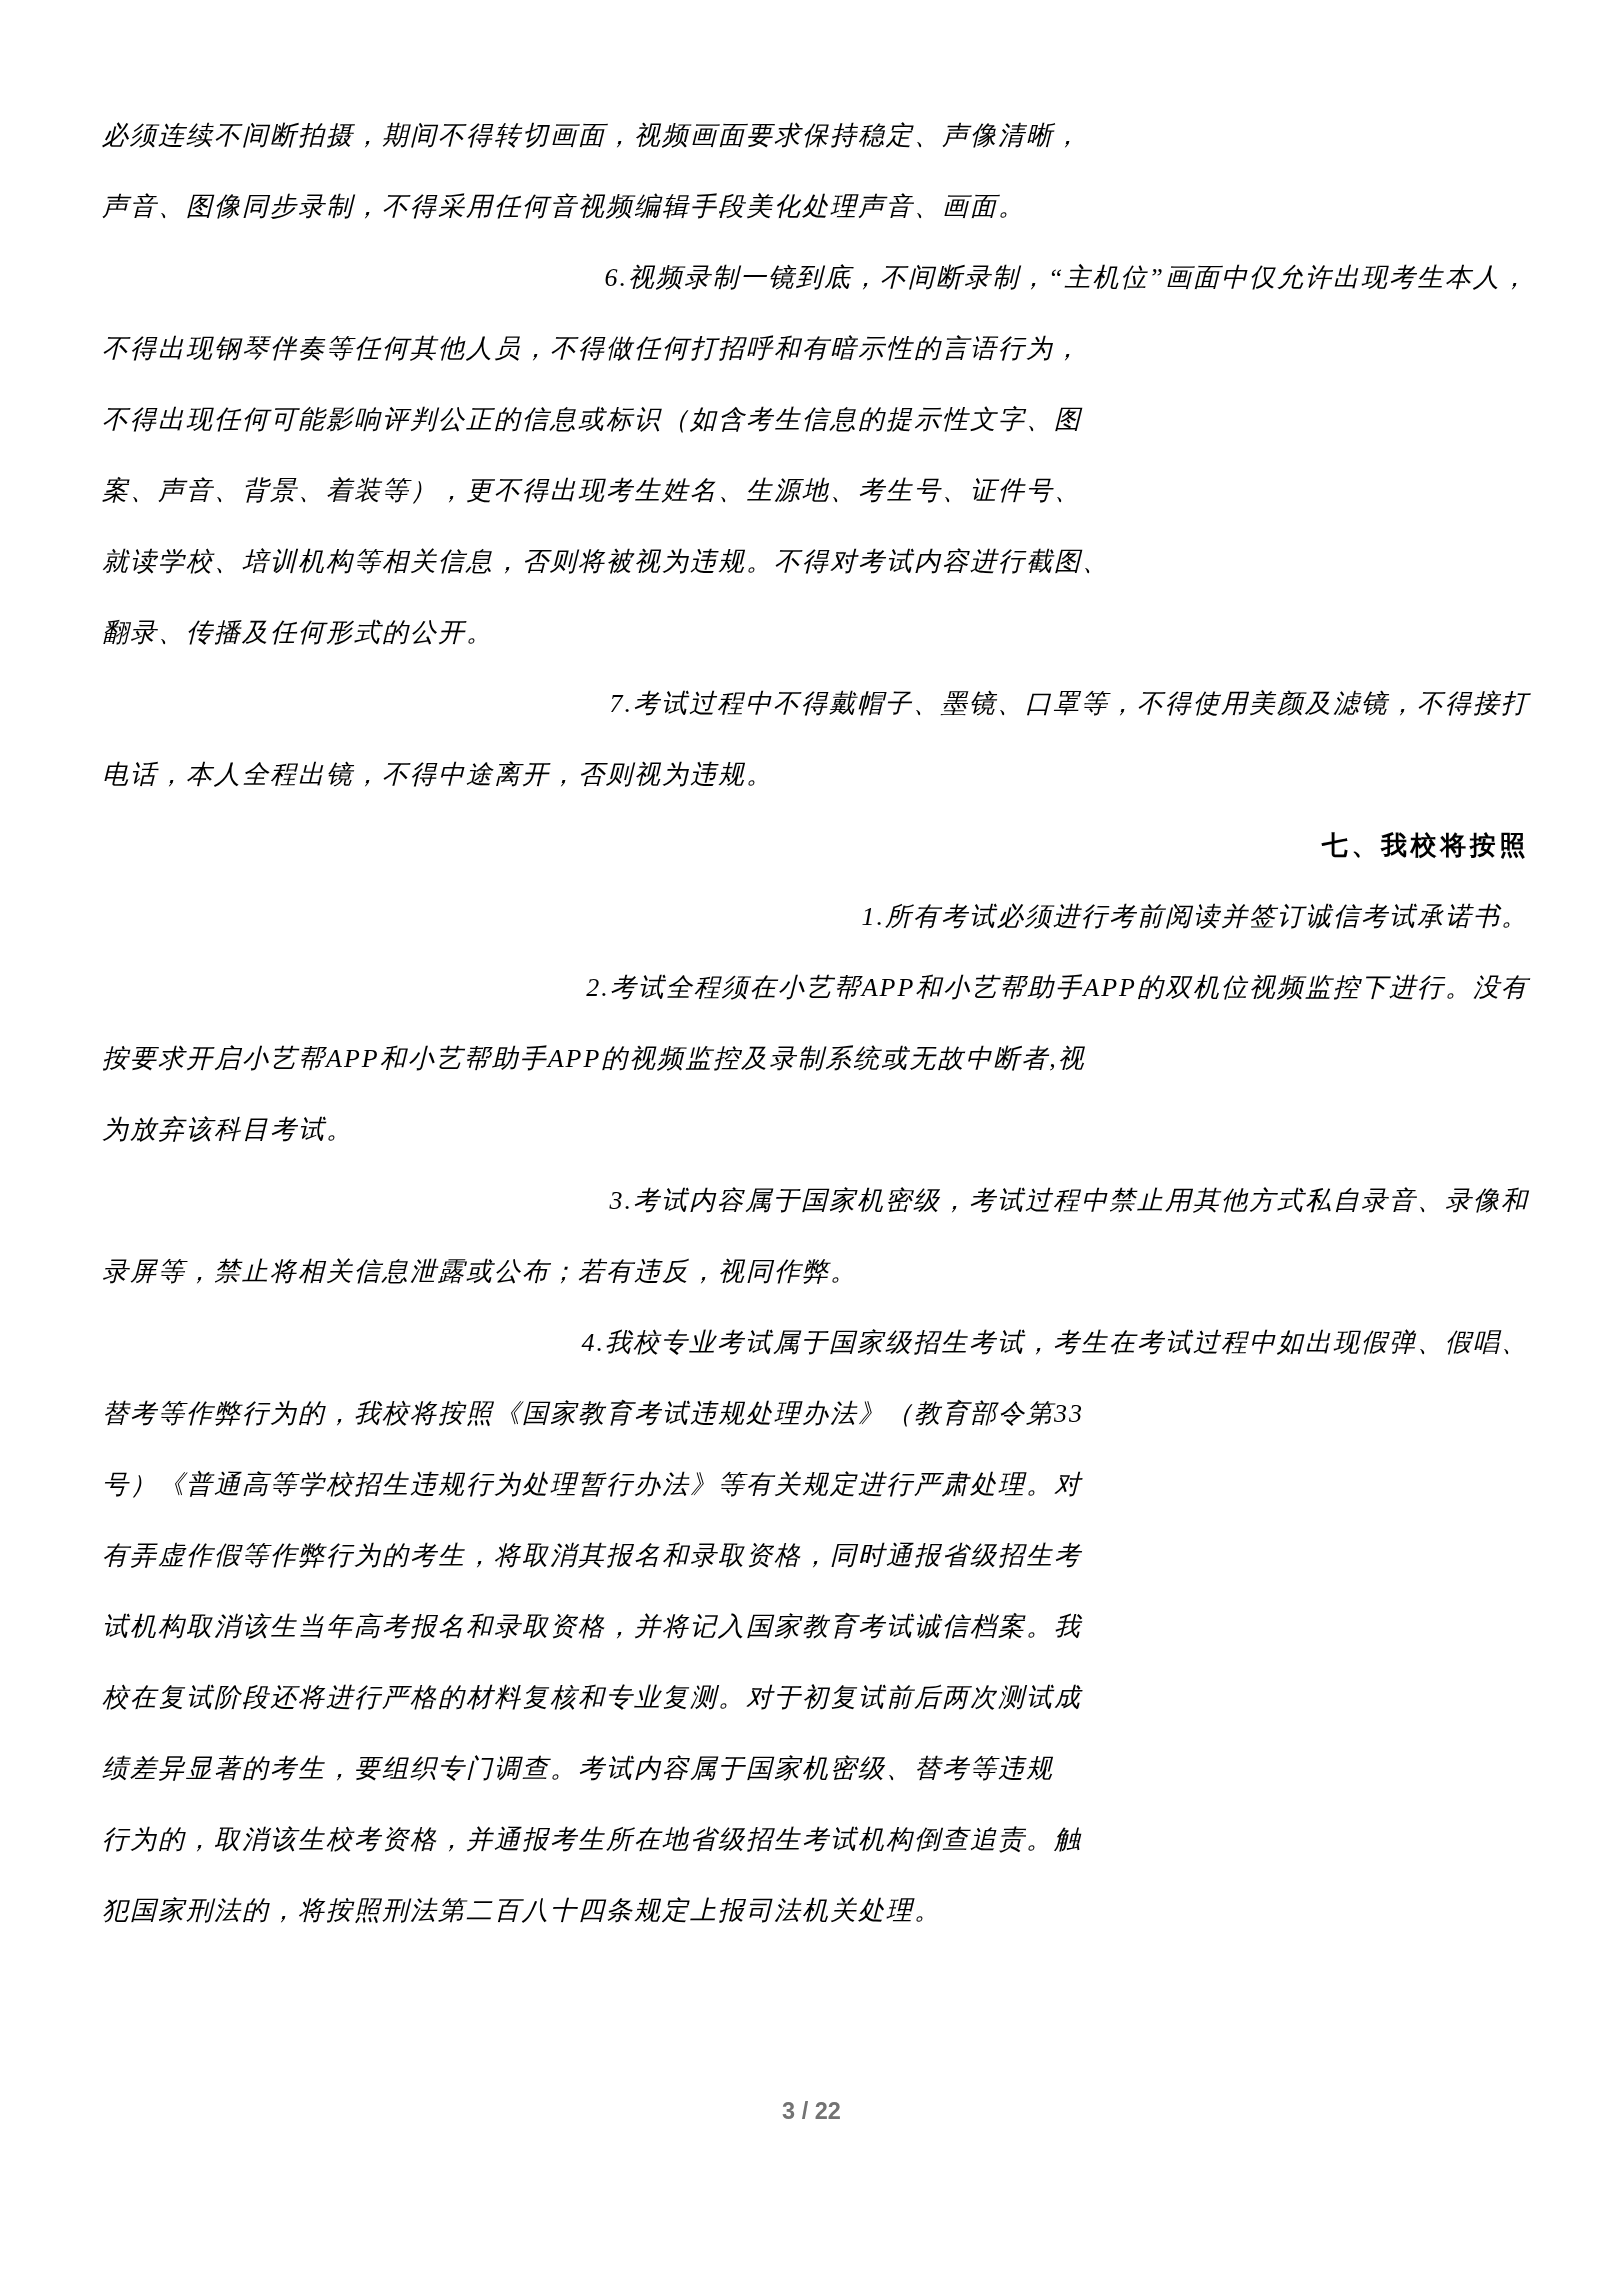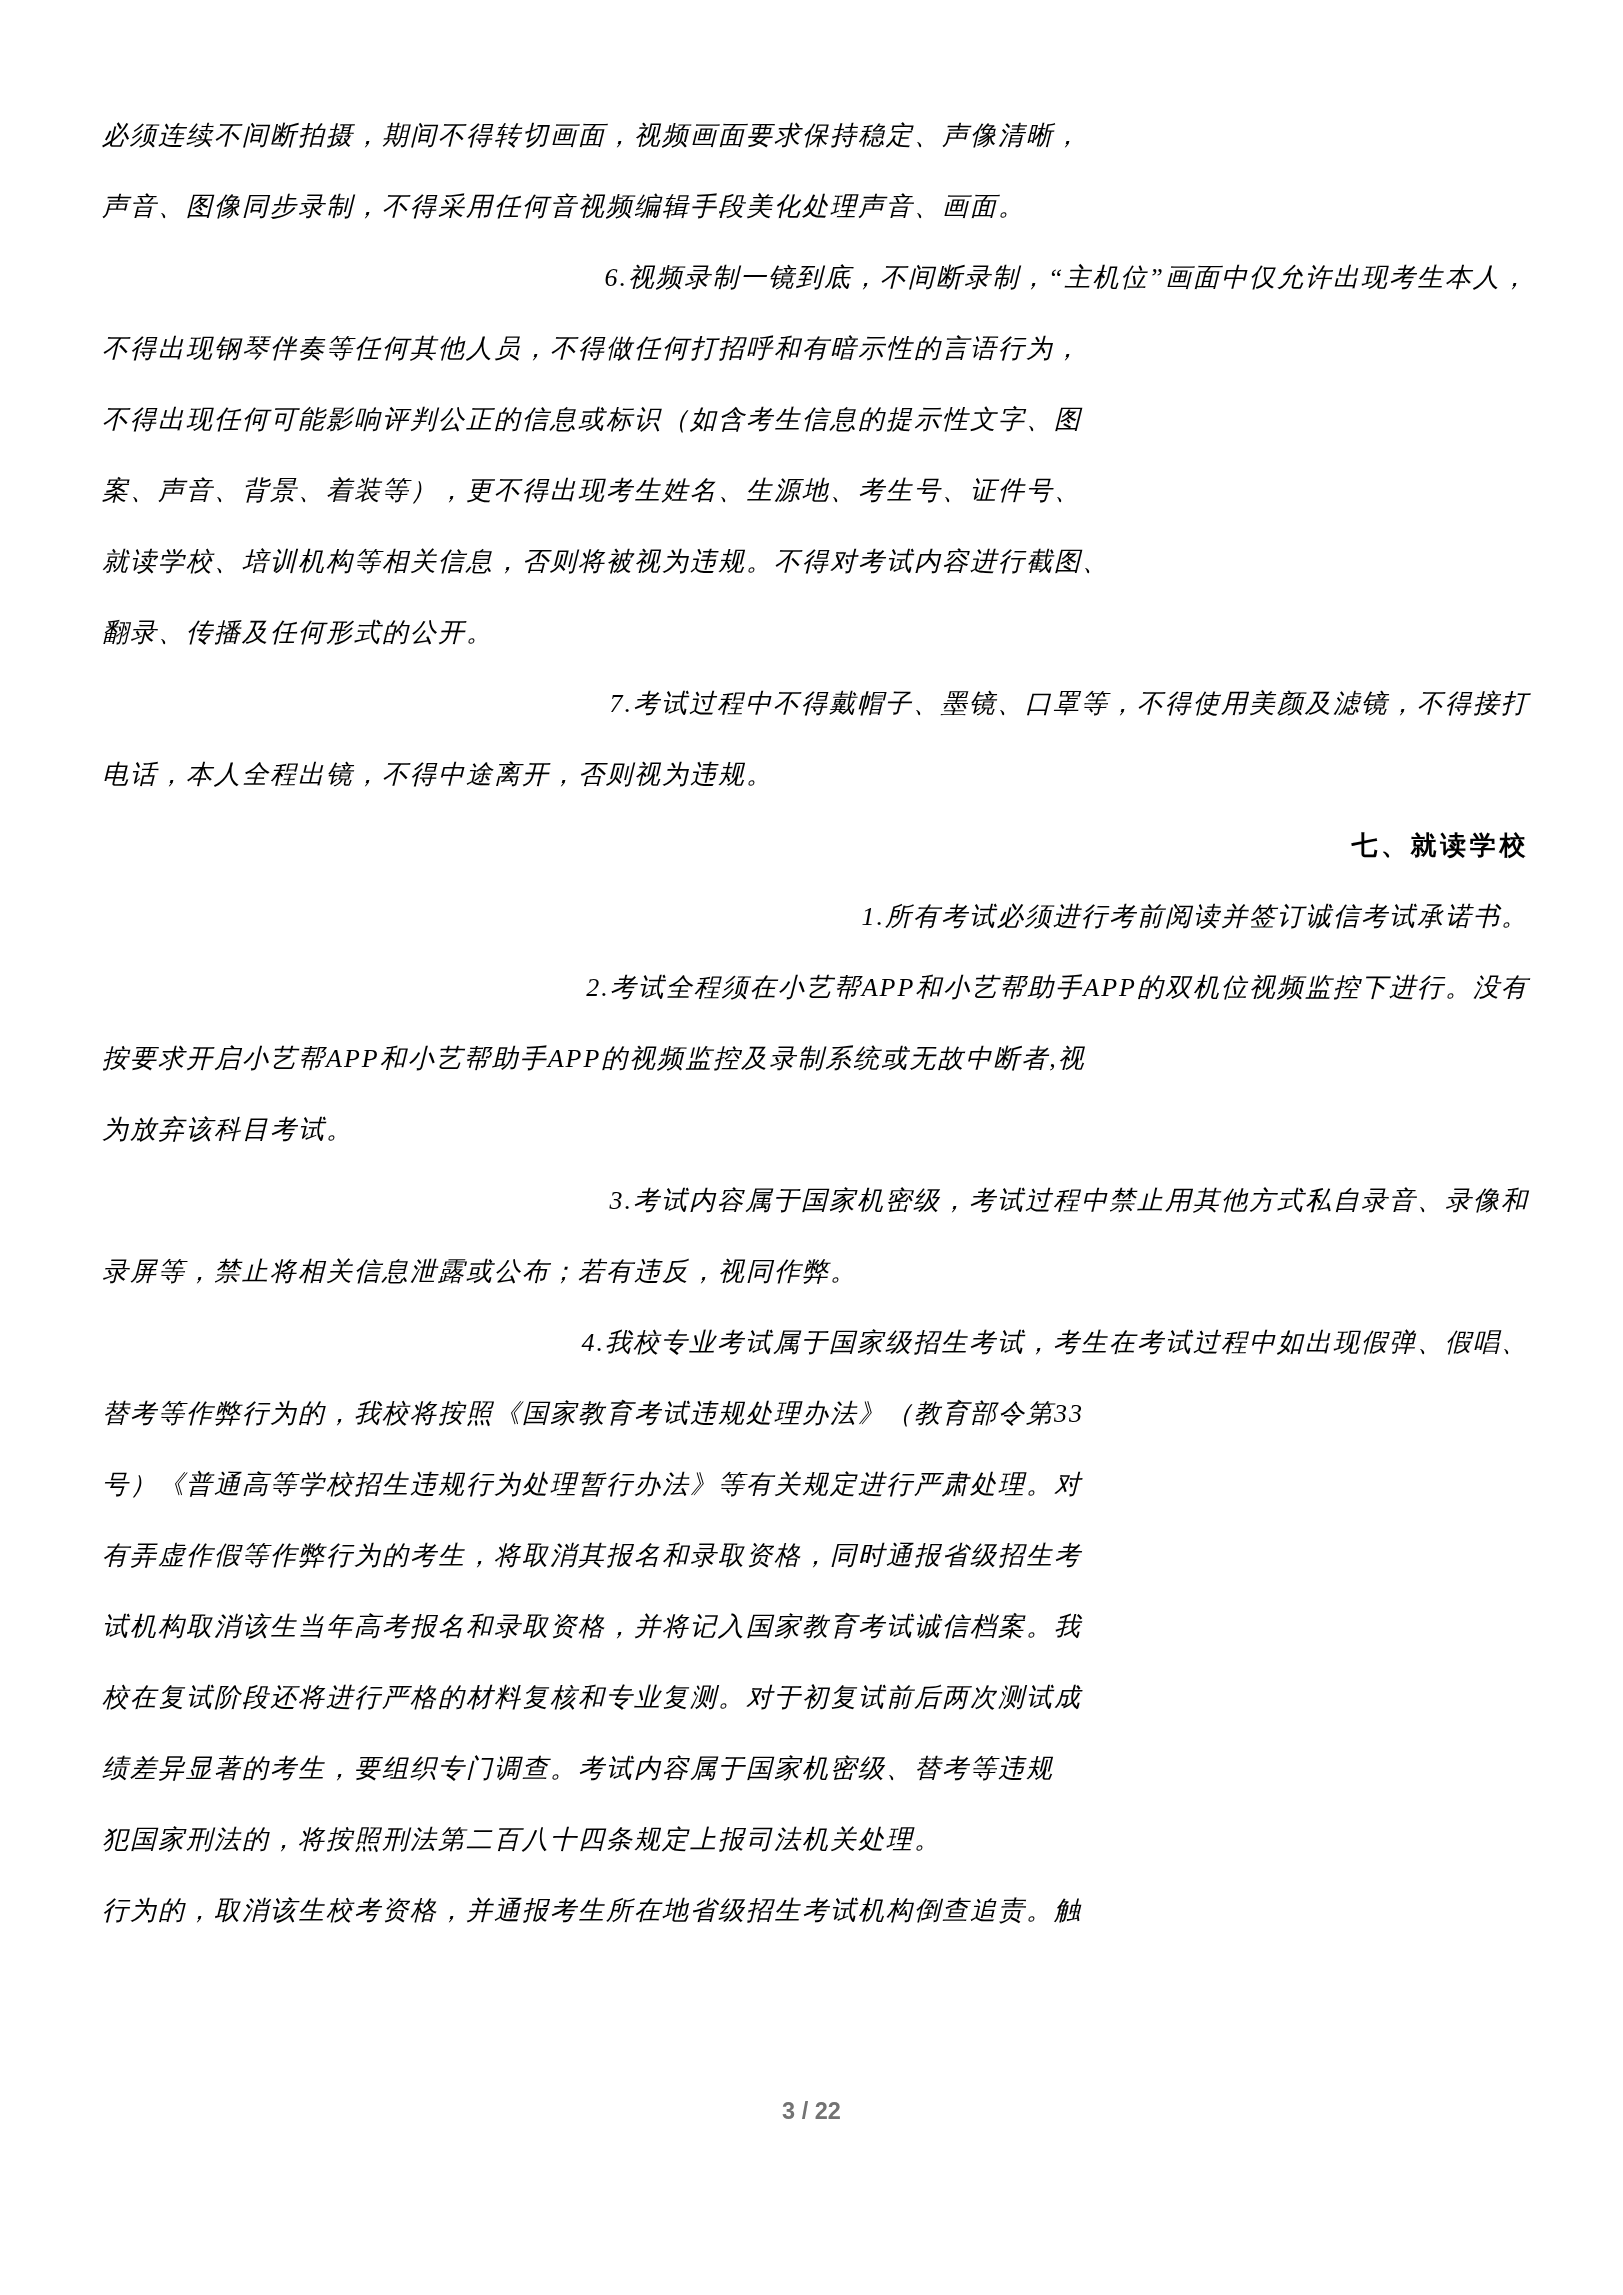--- a/index.html
+++ b/index.html
@@ -60,32 +60,32 @@
       <div class="line">必须连续不间断拍摄，期间不得转切画面，视频画面要求保持稳定、声像清晰，</div>
       <div class="line">声音、图像同步录制，不得采用任何音视频编辑手段美化处理声音、画面。</div>
       <div class="line indent">6.视频录制一镜到底，不间断录制，“主机位”画面中仅允许出现考生本人，</div>
       <div class="line">不得出现钢琴伴奏等任何其他人员，不得做任何打招呼和有暗示性的言语行为，</div>
       <div class="line">不得出现任何可能影响评判公正的信息或标识（如含考生信息的提示性文字、图</div>
       <div class="line">案、声音、背景、着装等），更不得出现考生姓名、生源地、考生号、证件号、</div>
       <div class="line">就读学校、培训机构等相关信息，否则将被视为违规。不得对考试内容进行截图、</div>
       <div class="line">翻录、传播及任何形式的公开。</div>
       <div class="line indent">7.考试过程中不得戴帽子、墨镜、口罩等，不得使用美颜及滤镜，不得接打</div>
       <div class="line">电话，本人全程出镜，不得中途离开，否则视为违规。</div>
-      <div class="line heading indent">七、就读学校</div>
+      <div class="line heading indent">七、我校将按照</div>
       <div class="line indent">1.所有考试必须进行考前阅读并签订诚信考试承诺书。</div>
       <div class="line indent">2.考试全程须在小艺帮APP和小艺帮助手APP的双机位视频监控下进行。没有</div>
       <div class="line">按要求开启小艺帮APP和小艺帮助手APP的视频监控及录制系统或无故中断者,视</div>
       <div class="line">为放弃该科目考试。</div>
       <div class="line indent">3.考试内容属于国家机密级，考试过程中禁止用其他方式私自录音、录像和</div>
       <div class="line">录屏等，禁止将相关信息泄露或公布；若有违反，视同作弊。</div>
       <div class="line indent">4.我校专业考试属于国家级招生考试，考生在考试过程中如出现假弹、假唱、</div>
       <div class="line">替考等作弊行为的，我校将按照《国家教育考试违规处理办法》（教育部令第33</div>
       <div class="line">号）《普通高等学校招生违规行为处理暂行办法》等有关规定进行严肃处理。对</div>
       <div class="line">有弄虚作假等作弊行为的考生，将取消其报名和录取资格，同时通报省级招生考</div>
       <div class="line">试机构取消该生当年高考报名和录取资格，并将记入国家教育考试诚信档案。我</div>
       <div class="line">校在复试阶段还将进行严格的材料复核和专业复测。对于初复试前后两次测试成</div>
       <div class="line">绩差异显著的考生，要组织专门调查。考试内容属于国家机密级、替考等违规</div>
+      <div class="line">行为的，取消该生校考资格，并通报考生所在地省级招生考试机构倒查追责。触</div>
       <div class="line">犯国家刑法的，将按照刑法第二百八十四条规定上报司法机关处理。</div>
-      <div class="line">行为的，取消该生校考资格，并通报考生所在地省级招生考试机构倒查追责。触</div>
     </div>
   <div class="footer">3 / 22</div>
 </div>
 
 
 </body></html>

